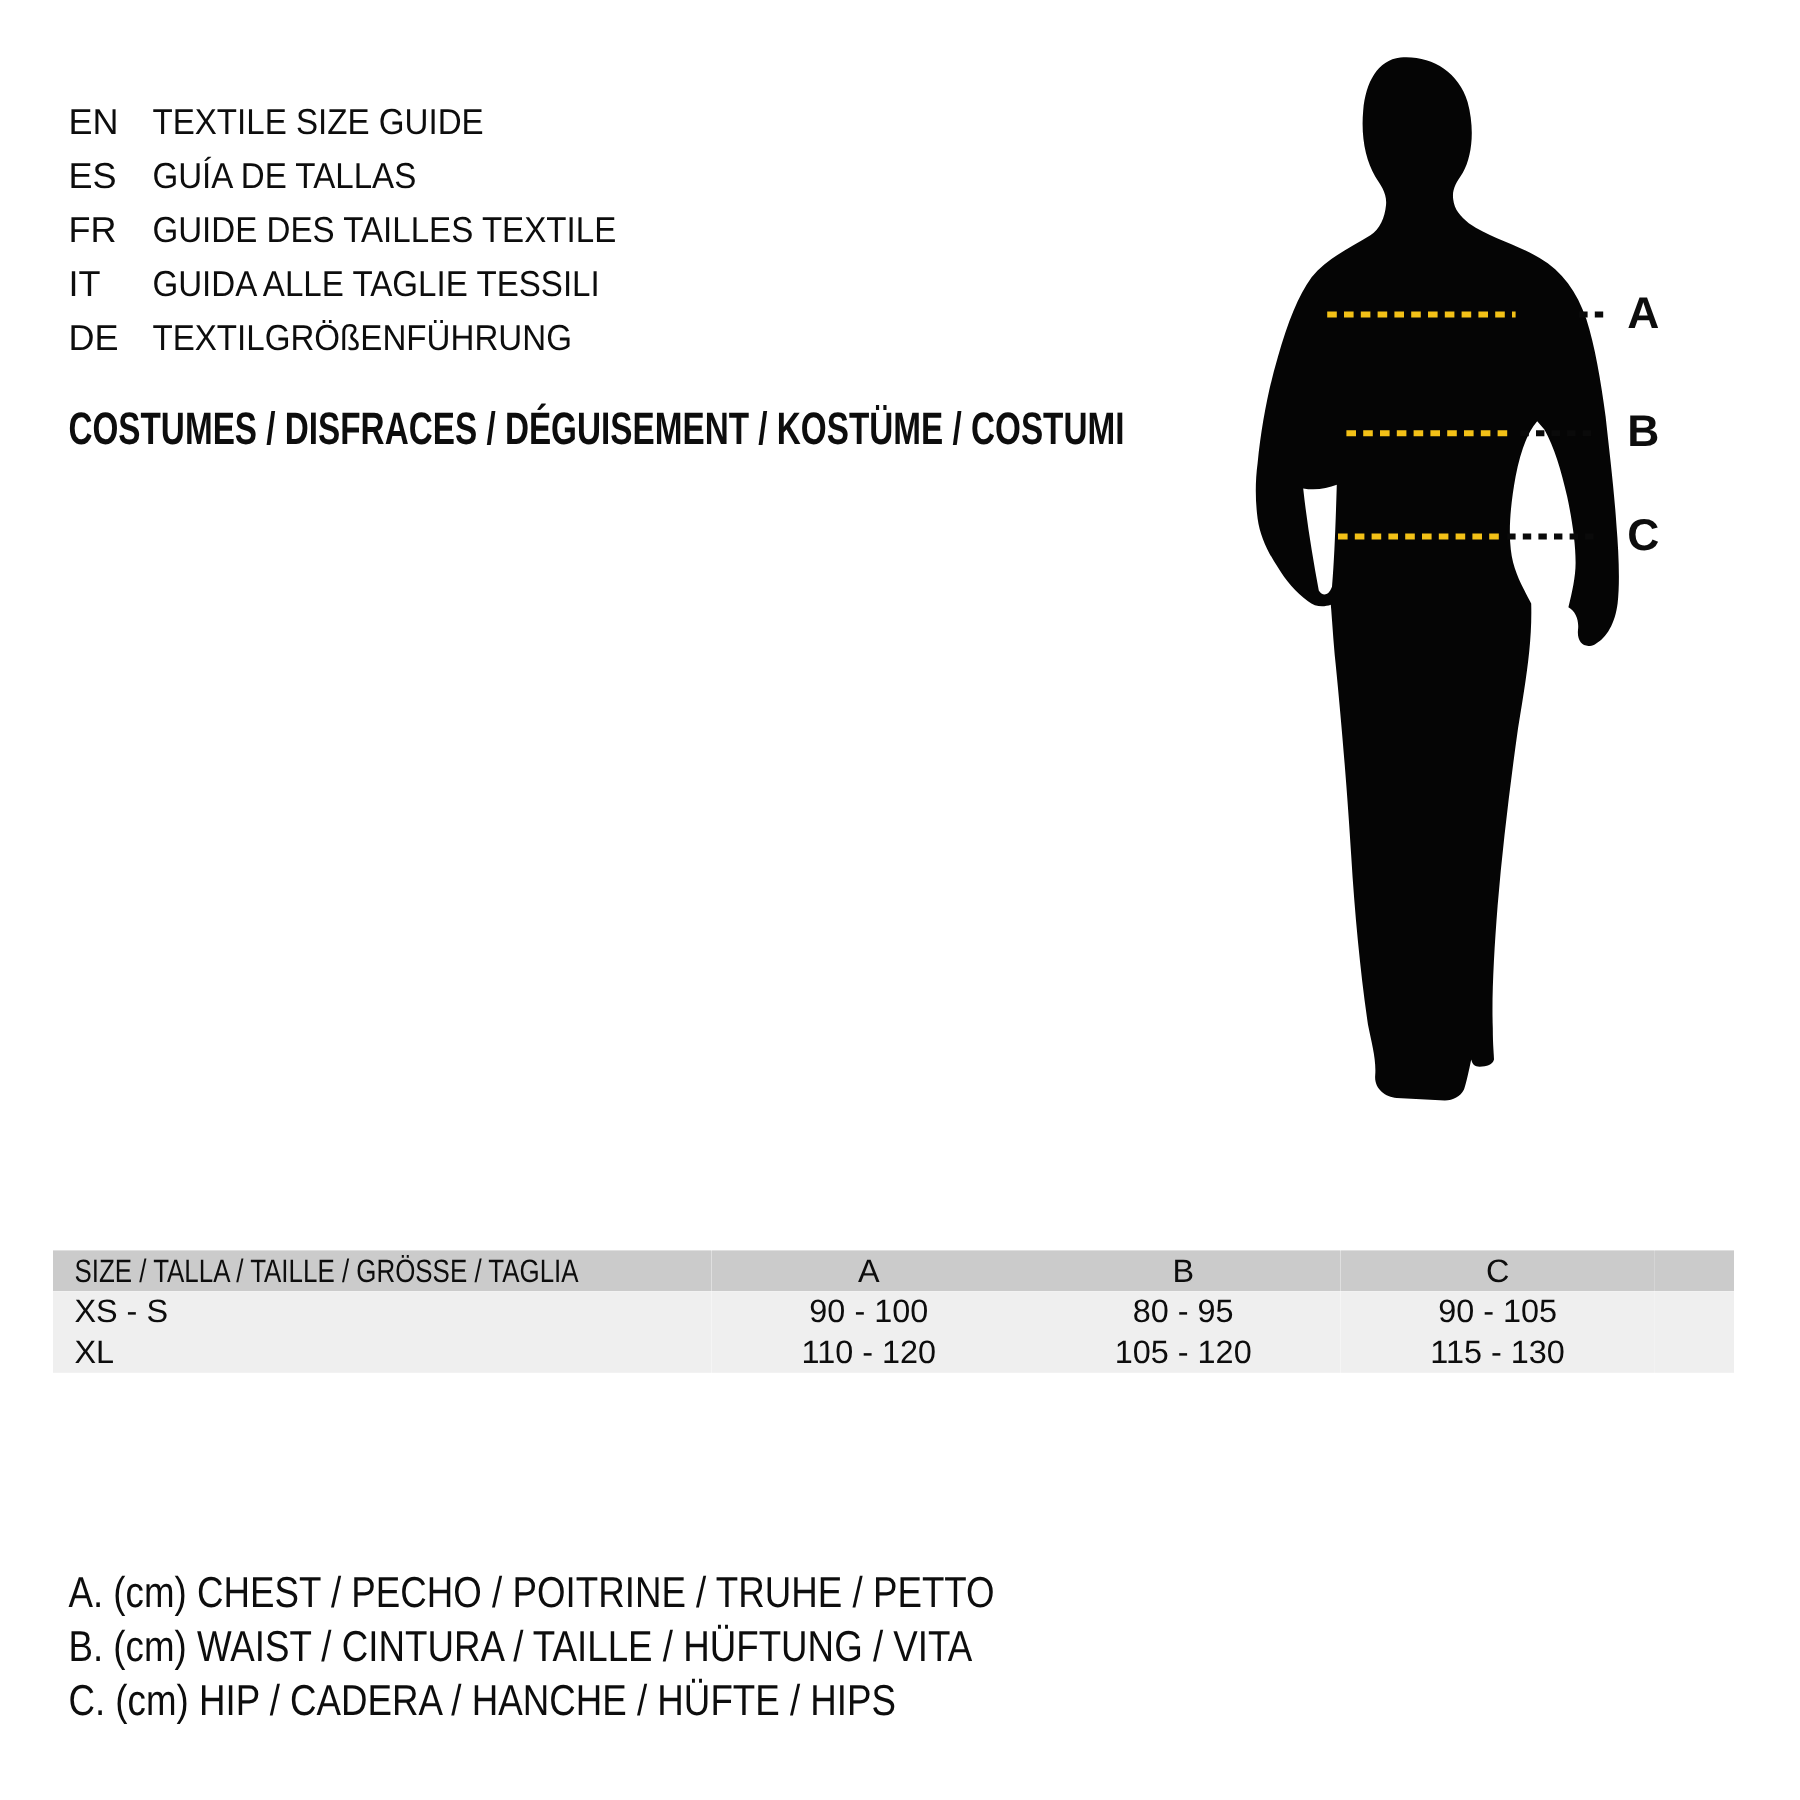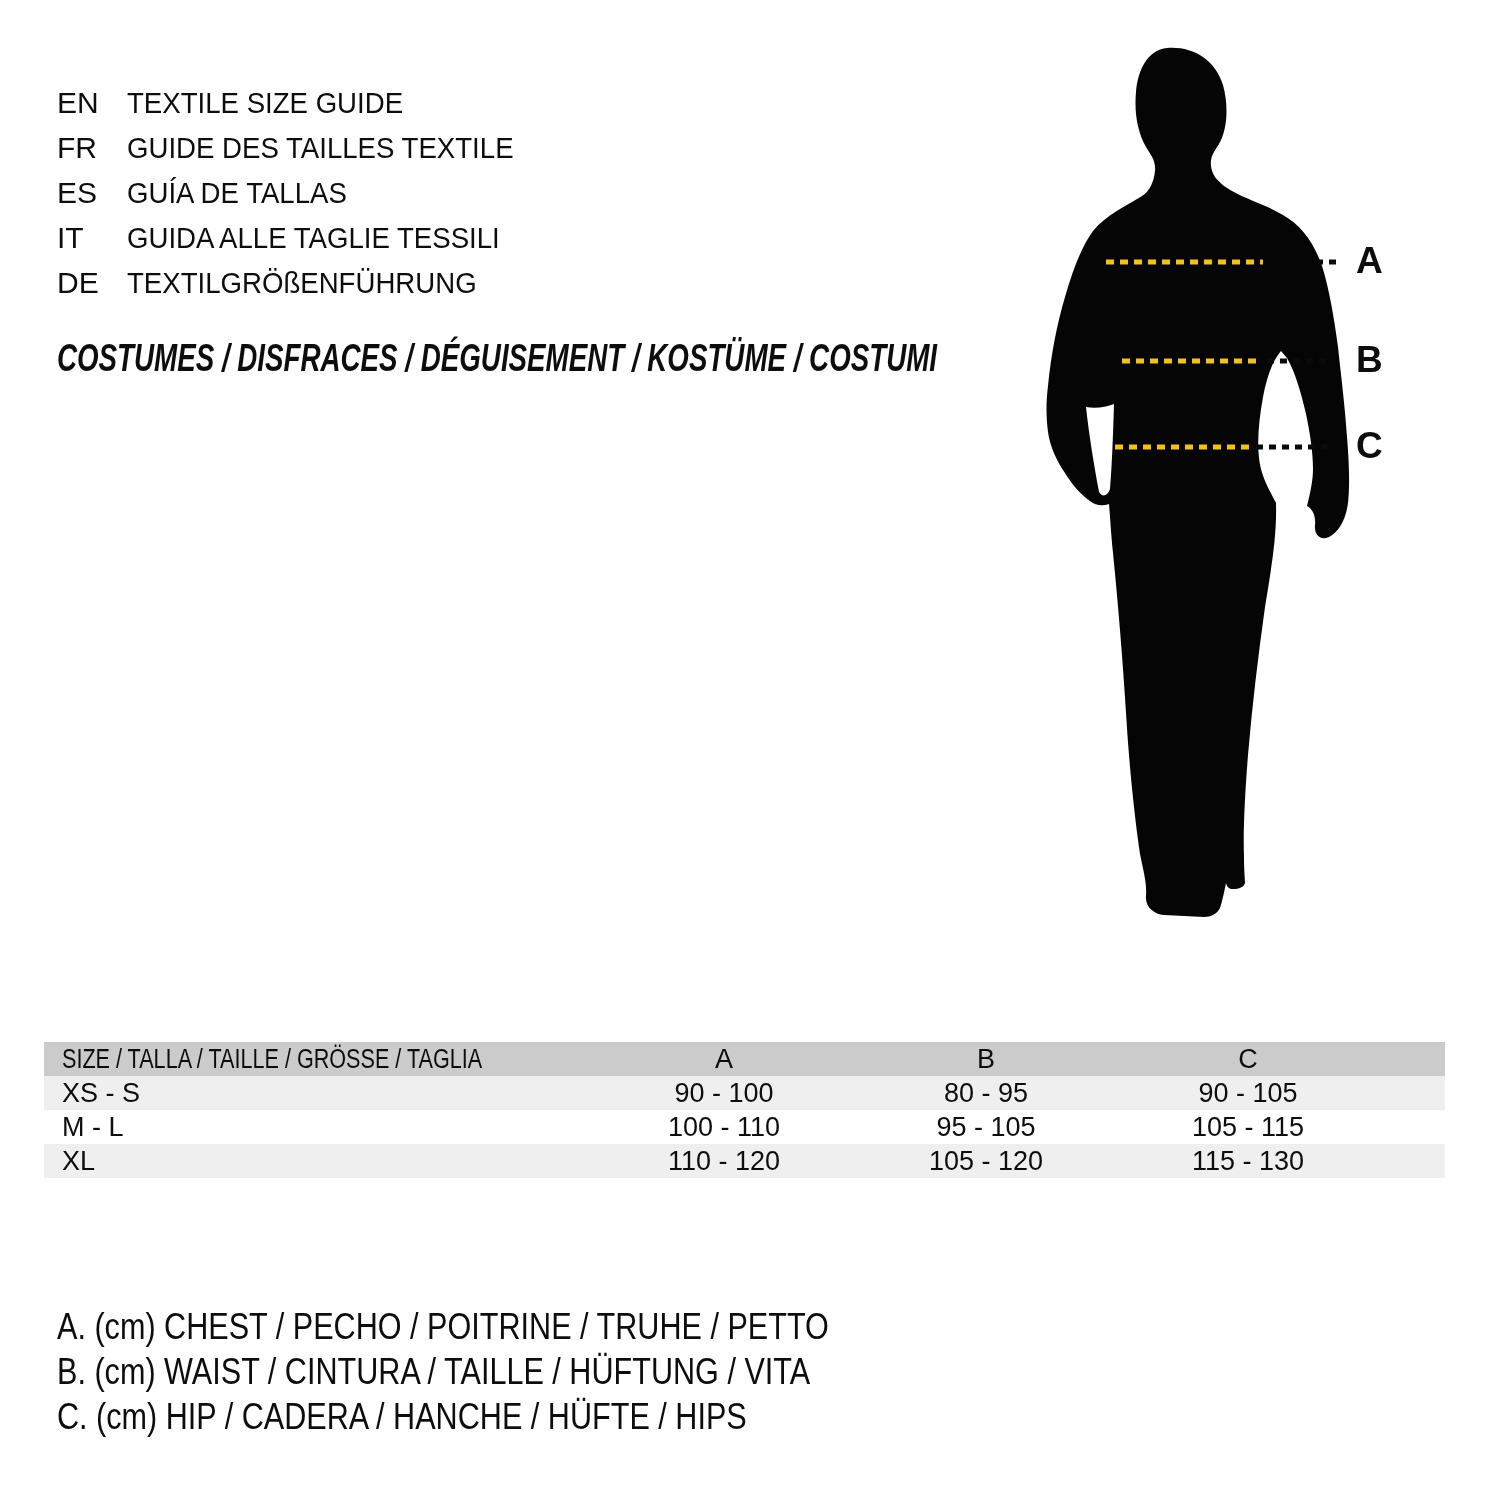--- a/index.html
+++ b/index.html
@@ -14,21 +14,21 @@
   
   .sx73{display:inline-block;transform:scaleX(.73);transform-origin:0 50%;white-space:nowrap;}
   .sx80{display:inline-block;transform:scaleX(.80);transform-origin:0 50%;white-space:nowrap;}
   .sx85{display:inline-block;transform:scaleX(.85);transform-origin:0 50%;white-space:nowrap;}
   .sx92{display:inline-block;transform:scaleX(.92);transform-origin:0 50%;white-space:nowrap;}
 
   .lang-list{position:absolute;left:57px;top:80px;font-size:30px;line-height:45px;}
   .lang-row{white-space:nowrap;}
   .lang-code{display:inline-block;width:70px;}
 
-  .category-title{position:absolute;left:57px;top:336px;font-size:38px;font-weight:700;line-height:44px;font-style:italic;}
+  .category-title{position:absolute;left:57px;top:336px;font-size:38px;font-weight:700;line-height:44px;}
 
   .figure-wrap{position:absolute;left:1030px;top:45px;width:322px;height:895px;}
   .figure-wrap svg{display:block;width:100%;height:100%;}
   .dash-y{stroke:#F3C117;stroke-width:5;stroke-dasharray:8 6;fill:none;}
   .dash-k{stroke:#0a0a0a;stroke-width:5;stroke-dasharray:7 6;fill:none;}
 
   .figure-label{position:absolute;left:1356px;font-size:37px;font-weight:700;line-height:37px;}
   .figure-label.la{top:242px;}
   .figure-label.lb{top:341px;}
   .figure-label.lc{top:427px;}
@@ -51,24 +51,24 @@
 </head>
 <body>
 
 <div class="page">
 
   <div class="lang-list">
     <div class="lang-row">
       <span class="lang-code">EN</span><span class="sx92">TEXTILE SIZE GUIDE</span>
     </div>
     <div class="lang-row">
-      <span class="lang-code">FR</span><span class="sx92">GUIDE DES TAILLES TEXTILE</span>
+      <span class="lang-code">ES</span><span class="sx92">GUÍA DE TALLAS</span>
     </div>
     <div class="lang-row">
-      <span class="lang-code">ES</span><span class="sx92">GUÍA DE TALLAS</span>
+      <span class="lang-code">FR</span><span class="sx92">GUIDE DES TAILLES TEXTILE</span>
     </div>
     <div class="lang-row">
       <span class="lang-code">IT</span><span class="sx92">GUIDA ALLE TAGLIE TESSILI</span>
     </div>
     <div class="lang-row">
       <span class="lang-code">DE</span><span class="sx92">TEXTILGRÖßENFÜHRUNG</span>
     </div>
   </div>
 
   <div class="category-title">
@@ -166,27 +166,20 @@
         <td class="num">C</td>
         <td></td>
       </tr>
       <tr class="size-body-row" style="background: rgb(239, 239, 239);">
         <td class="lab">XS - S</td>
         <td class="num">90 - 100</td>
         <td class="num">80 - 95</td>
         <td class="num">90 - 105</td>
         <td></td>
       </tr>
-      <tr class="size-body-row">
-        <td class="lab">M - L</td>
-        <td class="num">100 - 110</td>
-        <td class="num">95 - 105</td>
-        <td class="num">105 - 115</td>
-        <td></td>
-      </tr>
       <tr class="size-body-row" style="background: rgb(239, 239, 239);">
         <td class="lab">XL</td>
         <td class="num">110 - 120</td>
         <td class="num">105 - 120</td>
         <td class="num">115 - 130</td>
         <td></td>
       </tr>
     </tbody>
   </table>
 

